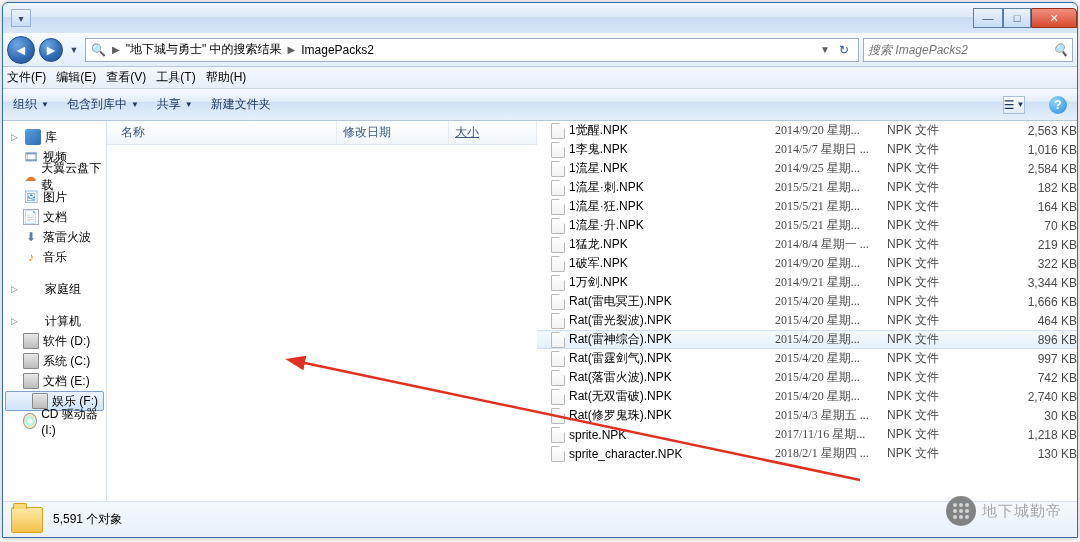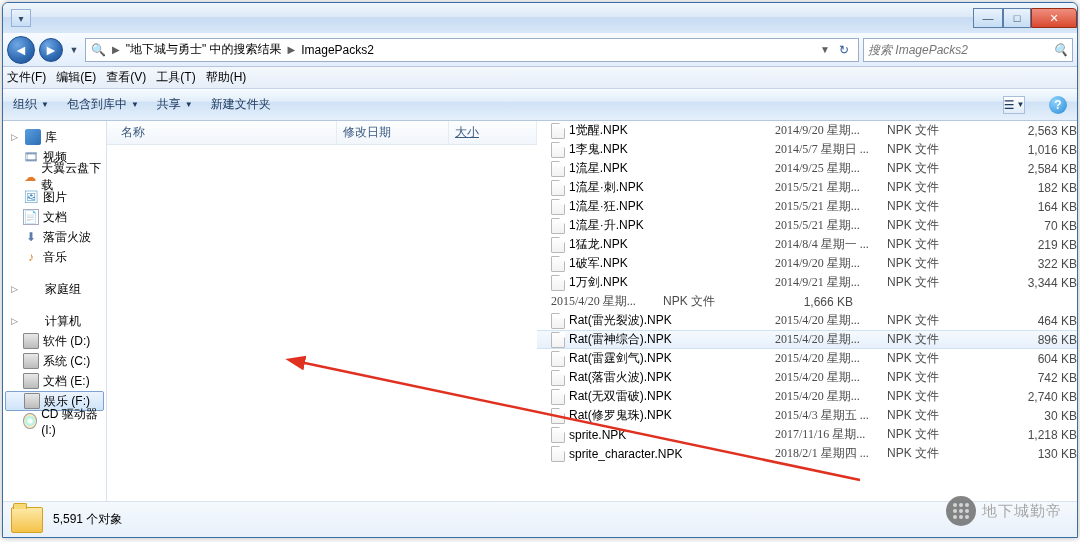--- a/index.html
+++ b/index.html
@@ -37,21 +37,21 @@
 .help-icon { width: 18px; height: 18px; border-radius: 50%; background: radial-gradient(circle at 35% 30%, #8fd4ff, #2a89d6); color:#fff; display:flex;align-items:center;justify-content:center; font-weight:bold; margin-left: 6px; }
 
 .body { flex: 1; display: flex; min-height: 0; }
 .sidebar { width: 162px; border-right: 1px solid #d9e3f0; overflow-y: auto; padding: 6px 0; background: #fff; }
 .sidebar::-webkit-scrollbar { width: 16px; }
 .sidebar::-webkit-scrollbar-track { background: #f0f0f0; }
 .sidebar::-webkit-scrollbar-thumb { background: #c6d2e2; border: 1px solid #9ab; }
 .sb-group { margin-bottom: 12px; }
 .sb-item { display: flex; align-items: center; height: 20px; padding-left: 20px; gap: 4px; cursor: default; }
 .sb-item.head { padding-left: 8px; }
-.sb-item.selected { background: linear-gradient(to bottom,#ecf4fd,#cfe4f9); border: 1px solid #7da2ce; border-radius: 2px; margin: 0 2px; padding-left: 18px; }
+.sb-item.selected { background: linear-gradient(to bottom,#ecf4fd,#cfe4f9); border: 1px solid #7da2ce; border-radius: 2px; margin: 0 2px; padding-left: 26px; }
 .sb-expand { width: 10px; font-size: 9px; color: #7a7a7a; }
 .sb-icon { width: 16px; height: 16px; display:flex; align-items:center; justify-content:center; font-size:12px; }
 
 .filelist { flex: 1; display: flex; flex-direction: row; background: #fff; position: relative; }
 .columns { height: 24px; border-bottom: 1px solid #e2e8f0; display: flex; align-items: center; color: #3a5a80; background: linear-gradient(to bottom,#fdfefe,#f1f6fc); }
 .col { padding: 0 6px; border-right: 1px solid #e6ecf4; height: 100%; display: flex; align-items: center; }
 .col.name { width: 230px; padding-left: 14px; }
 .col.date { width: 112px; }
 .col.type { width: 108px; }
 .col.size { width: 88px; justify-content: flex-start; text-decoration: underline; }
@@ -308,20 +308,24 @@
           <div class="row">
             <div class="cell name">
               <span class="file-icon"></span>
               <span>1万剑.NPK</span>
             </div>
             <div class="cell date">2014/9/21 星期...</div>
             <div class="cell type">NPK 文件</div>
             <div class="cell size">3,344 KB</div>
           </div>
           <div class="row">
+            <div class="cell name">
+              <span class="file-icon"></span>
+              <span>Rat(雷电冥王).NPK</span>
+            </div>
             <div class="cell date">2015/4/20 星期...</div>
             <div class="cell type">NPK 文件</div>
             <div class="cell size">1,666 KB</div>
           </div>
           <div class="row">
             <div class="cell name">
               <span class="file-icon"></span>
               <span>Rat(雷光裂波).NPK</span>
             </div>
             <div class="cell date">2015/4/20 星期...</div>
@@ -337,21 +341,21 @@
             <div class="cell type">NPK 文件</div>
             <div class="cell size">896 KB</div>
           </div>
           <div class="row">
             <div class="cell name">
               <span class="file-icon"></span>
               <span>Rat(雷霆剑气).NPK</span>
             </div>
             <div class="cell date">2015/4/20 星期...</div>
             <div class="cell type">NPK 文件</div>
-            <div class="cell size">604 KB</div>
+            <div class="cell size">997 KB</div>
           </div>
           <div class="row">
             <div class="cell name">
               <span class="file-icon"></span>
               <span>Rat(落雷火波).NPK</span>
             </div>
             <div class="cell date">2015/4/20 星期...</div>
             <div class="cell type">NPK 文件</div>
             <div class="cell size">742 KB</div>
           </div>

